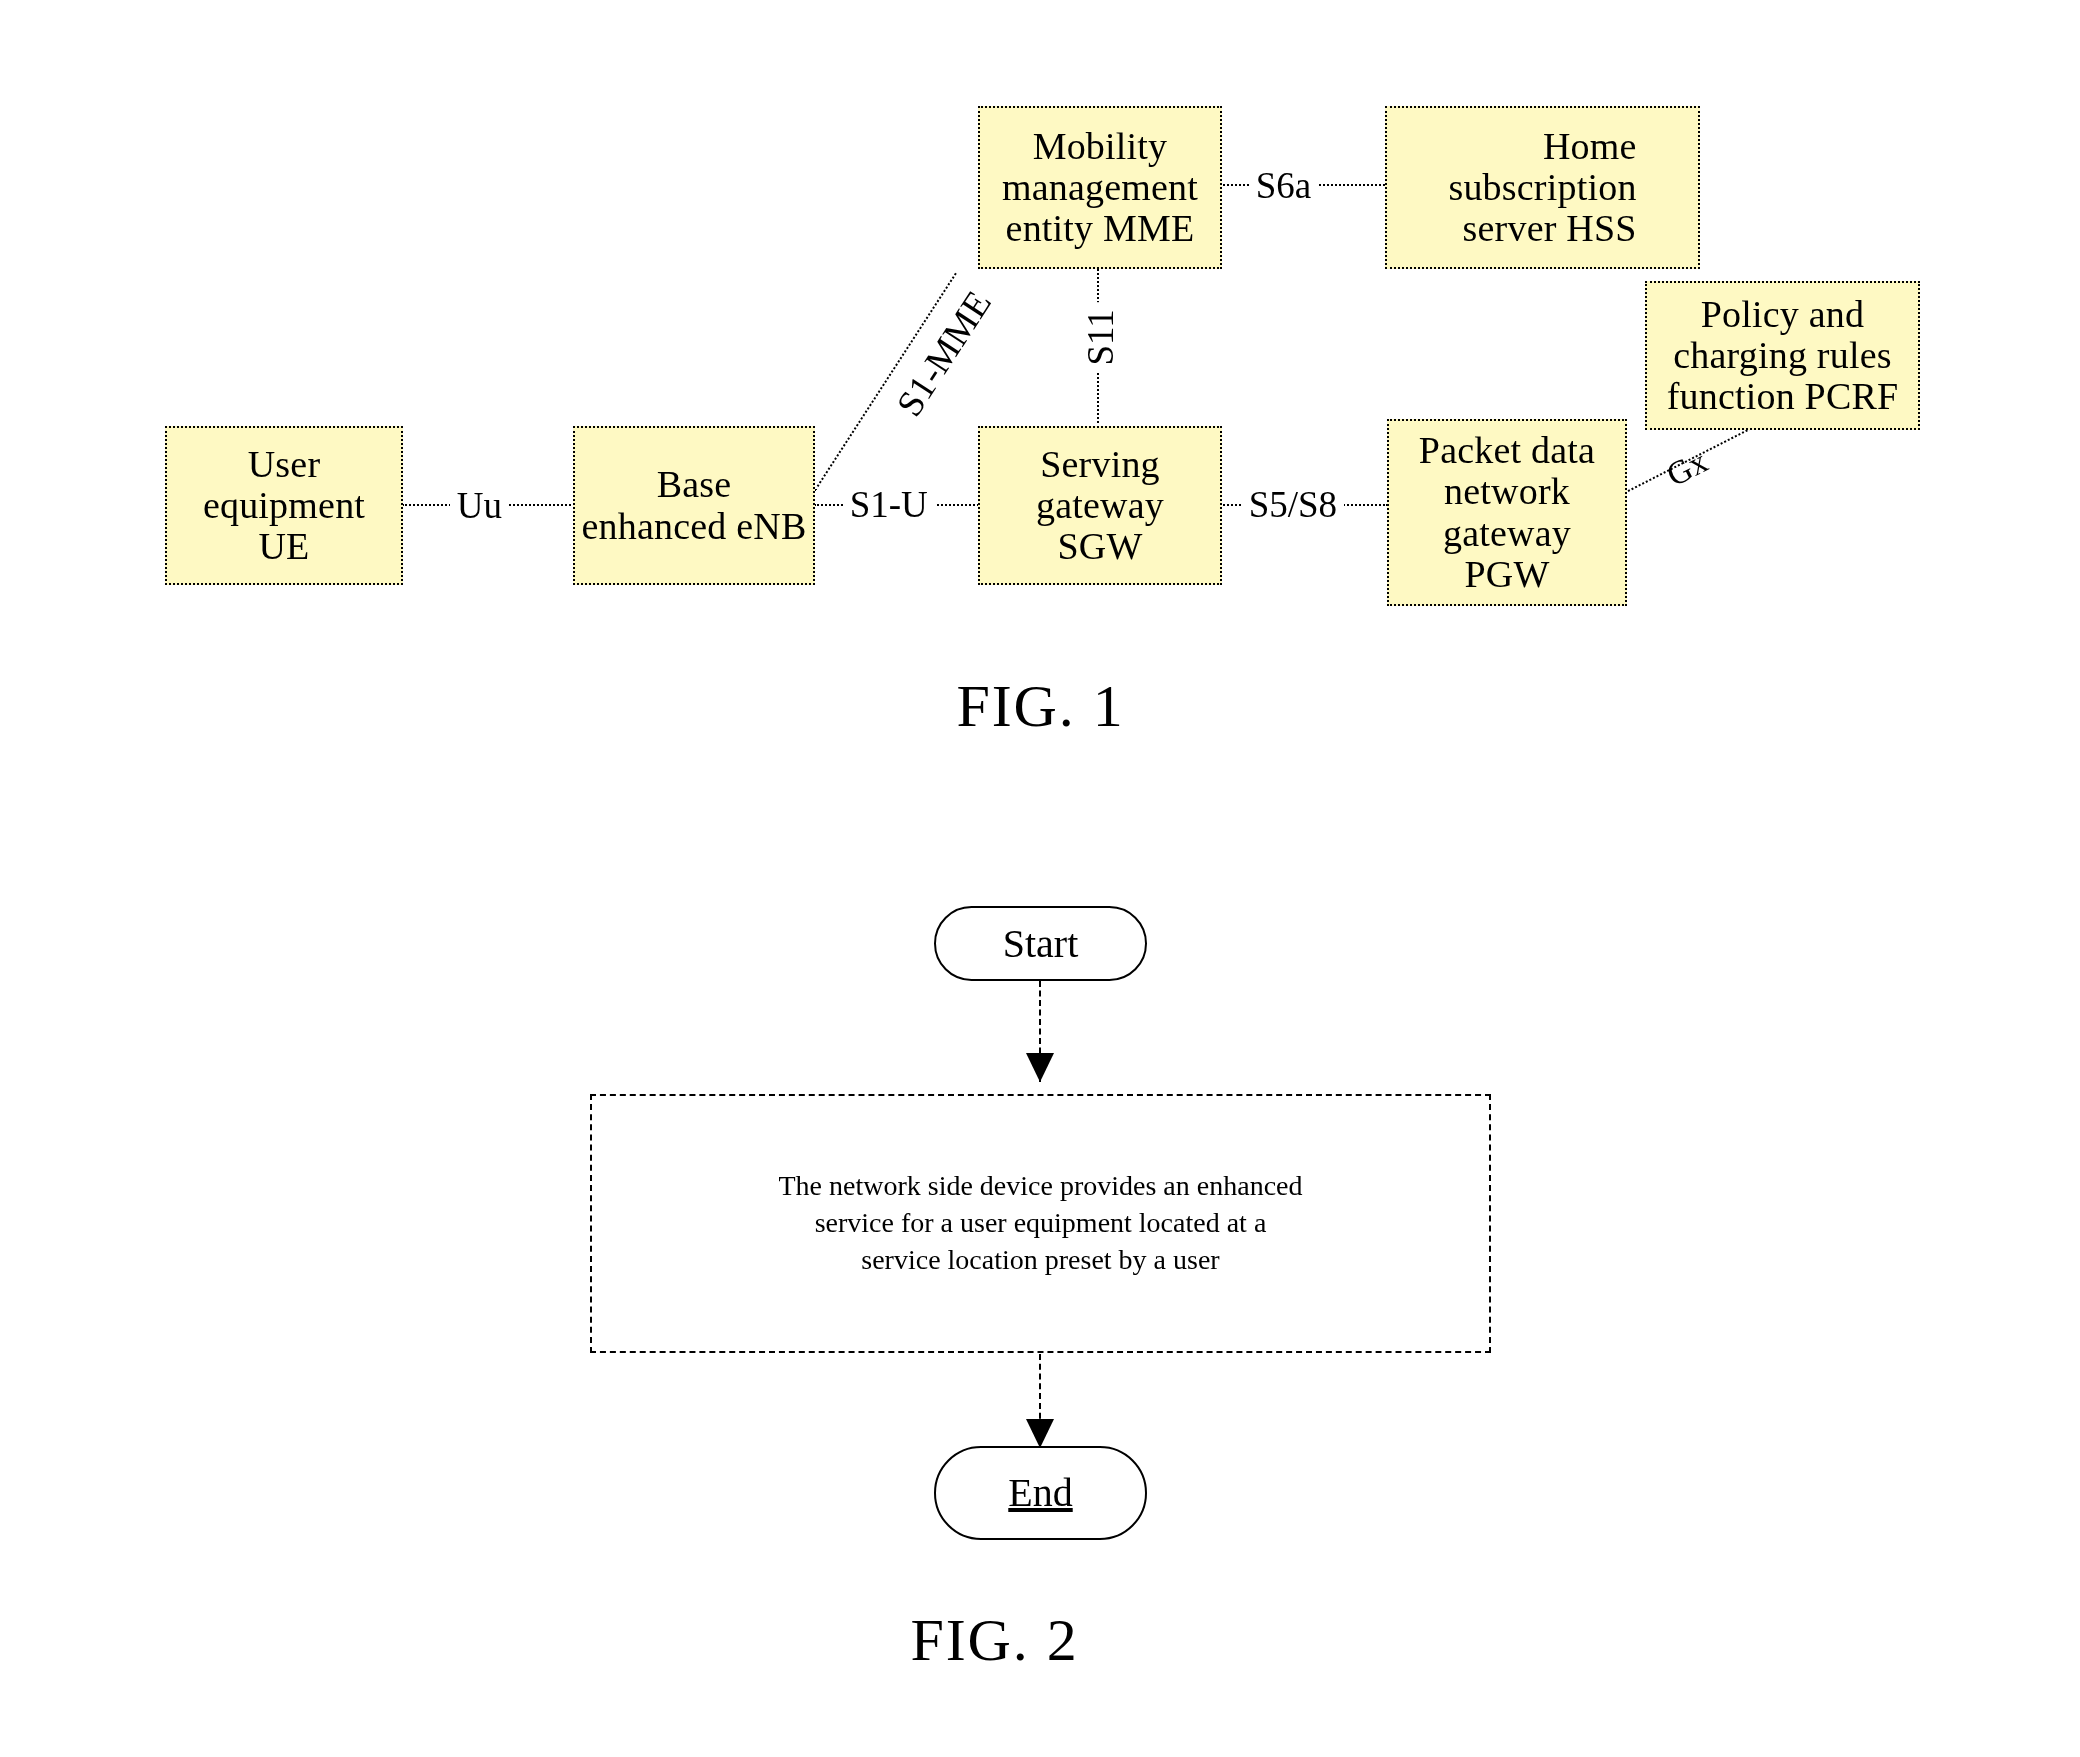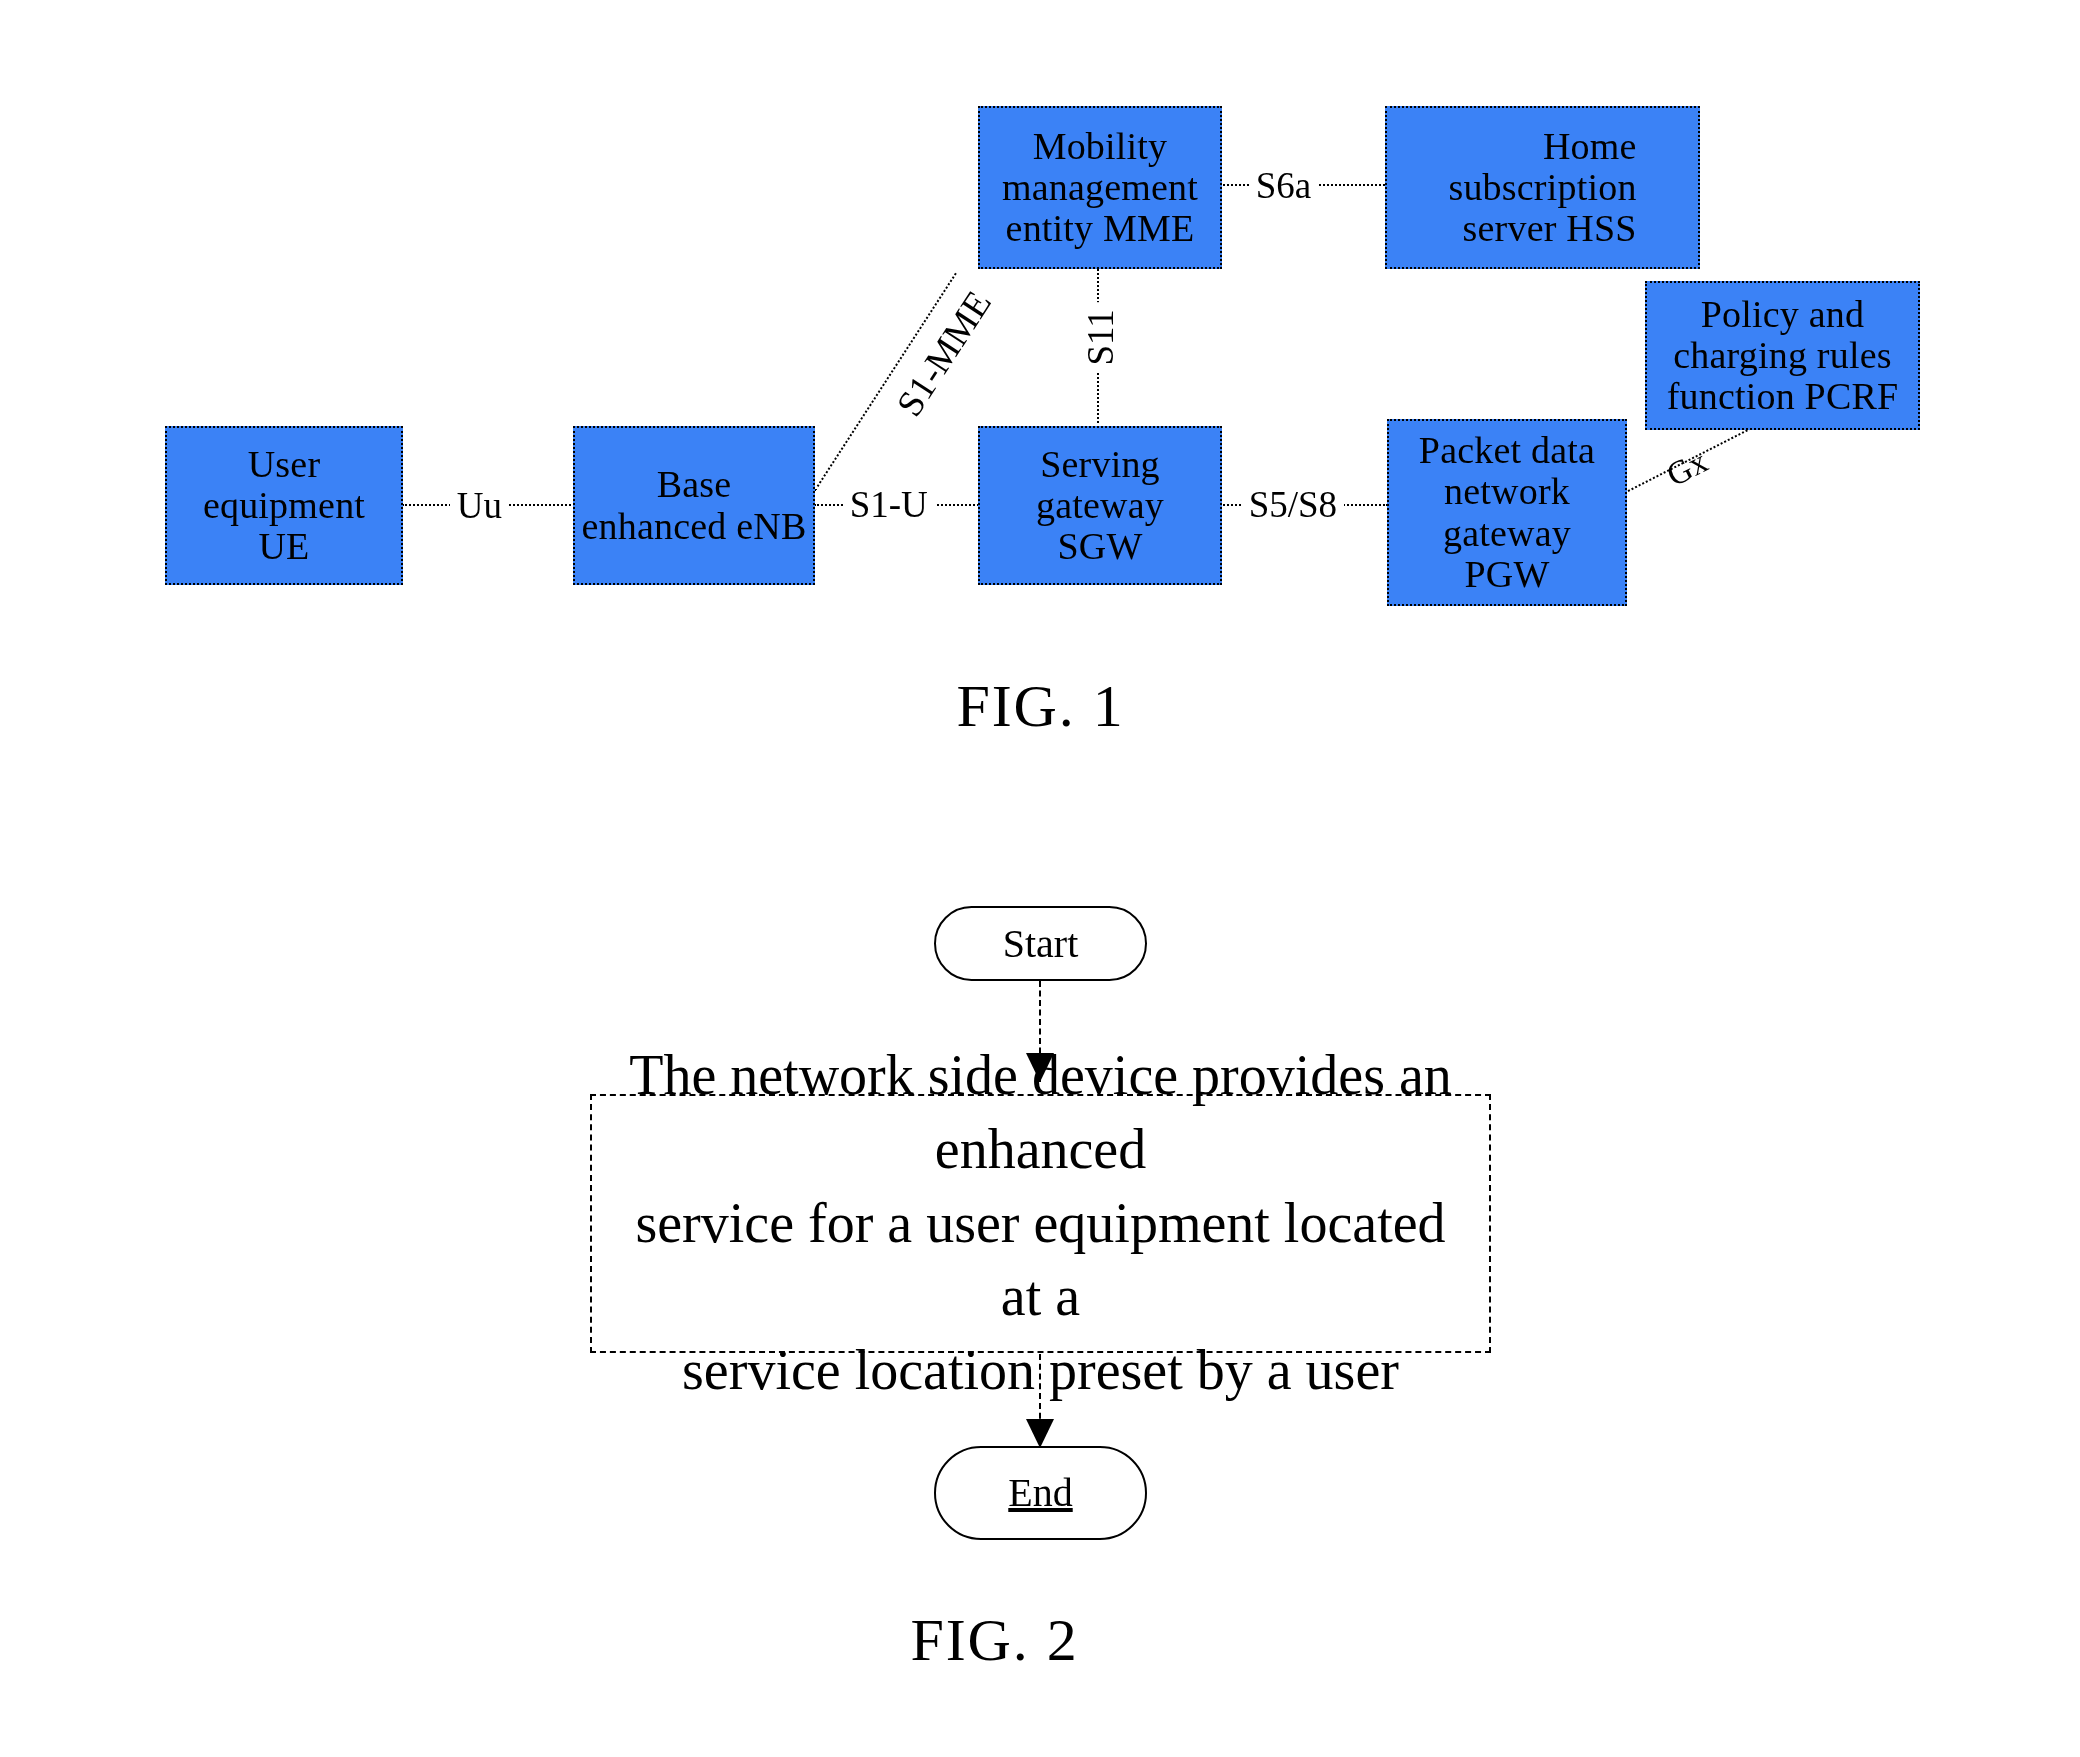--- a/index.html
+++ b/index.html
@@ -24,21 +24,21 @@
 
   
   .node {
     position: absolute;
     border: 2.9px dotted #000;
     box-sizing: border-box;
     display: flex;
     align-items: center;
     justify-content: center;
     text-align: center;
-    background: #3b82f6;
+    background: #fef9c3;
     z-index: 6;
   }
   .node .label {
     font-size: 38px;
     line-height: 1.08;
     letter-spacing: 0.2px;
     padding: 0 5.8px;
     white-space: pre-line;
   }
 
@@ -114,21 +114,21 @@
   .process {
     position: absolute;
     border: 2.9px dashed #000;
     box-sizing: border-box;
     display: flex;
     align-items: center;
     justify-content: center;
     background: #fff;
   }
   .process .label {
-    font-size: 56px;
+    font-size: 28px;
     line-height: 1.32;
     text-align: center;
     white-space: pre-line;
     padding: 0 29px;
   }
   .flowarrow {
     position: absolute;
     width: 0;
     border-left: 2.9px dashed #000;
     z-index: 2;

